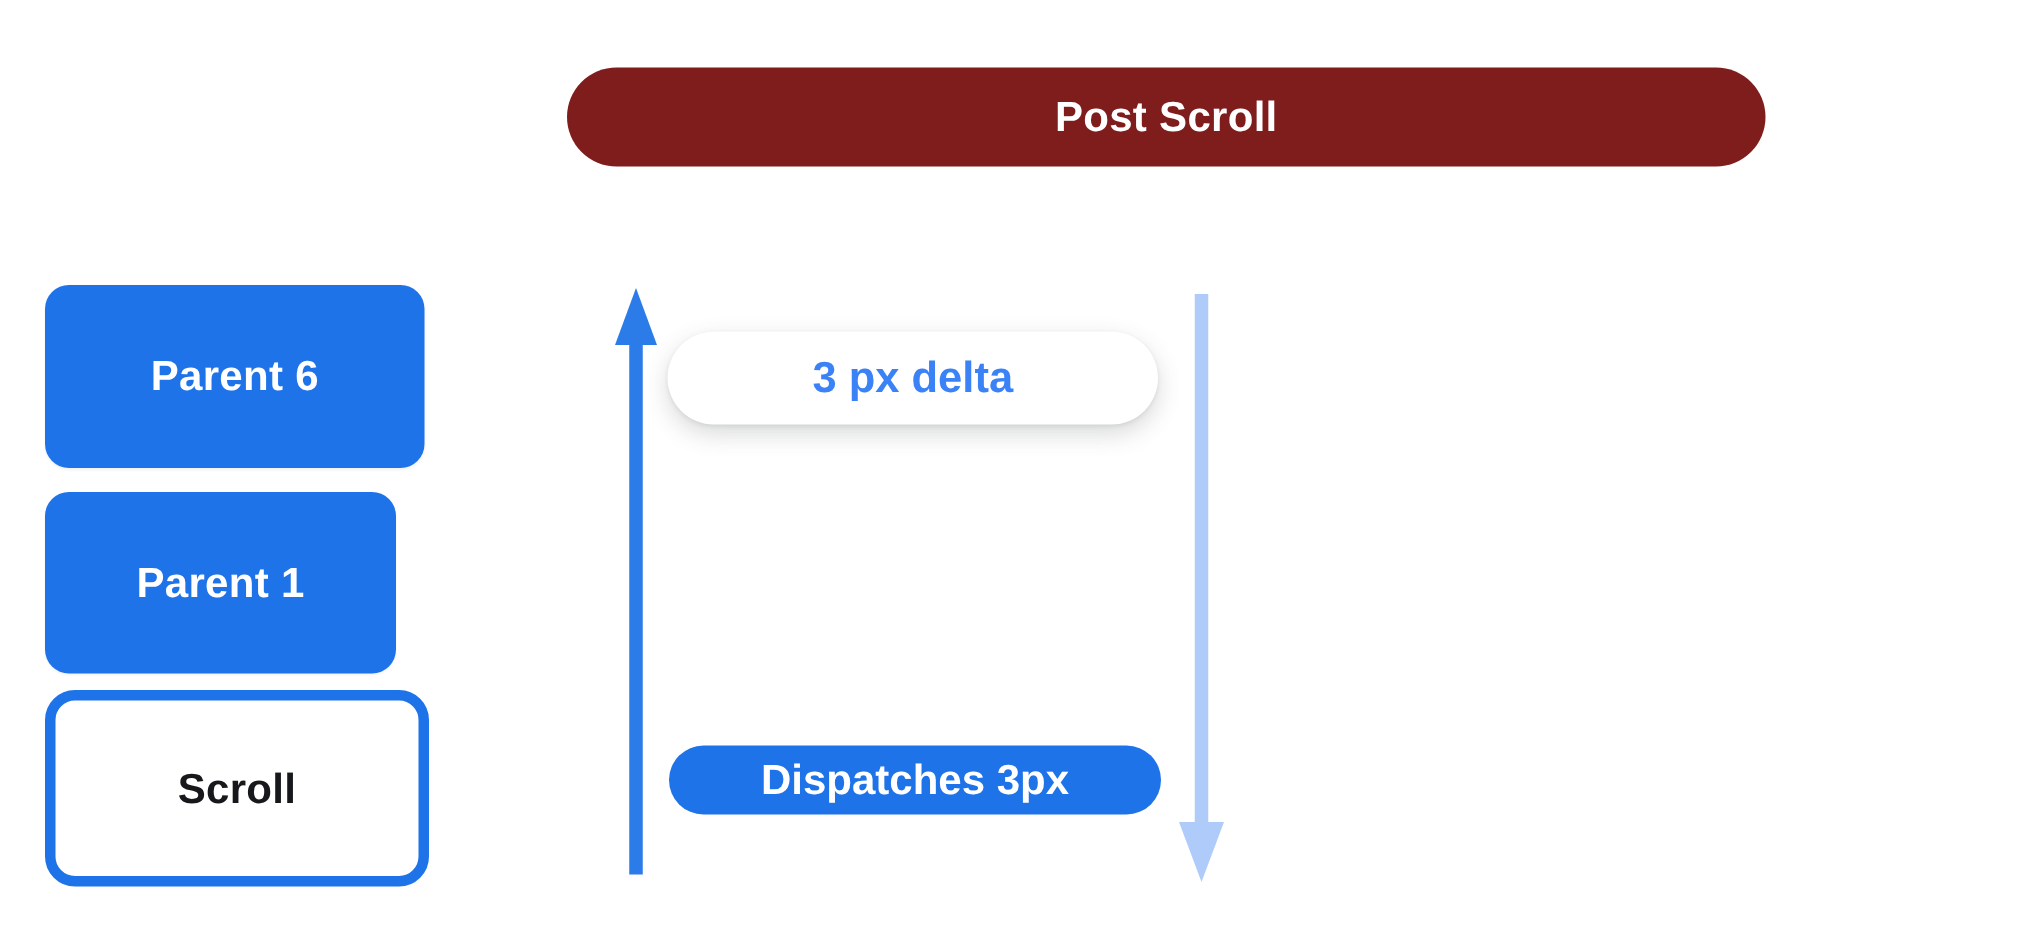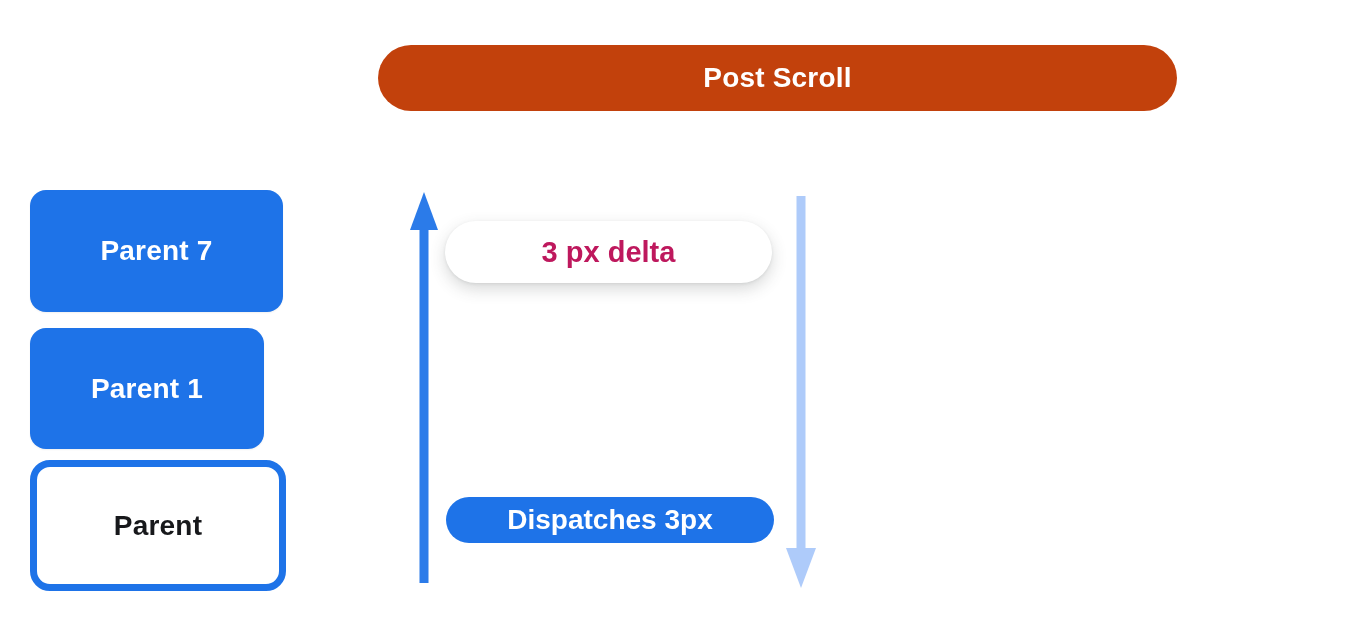--- a/index.html
+++ b/index.html
@@ -9,21 +9,21 @@
     font-family: "Liberation Sans", sans-serif;
     position: relative;
     overflow: hidden;
   }
   .abs { position: absolute; }
   .center { display: flex; align-items: center; justify-content: center; }
 
   .header-pill {
     left: 378px; top: 45px; width: 799px; height: 66px;
     border-radius: 33px;
-    background: #c2410c;
+    background: #7f1d1d;
     color: #ffffff;
     font-weight: 700; font-size: 28px;
     letter-spacing: 0.2px;
   }
 
   .node {
     border-radius: 16px;
     font-weight: 700; font-size: 28px;
     letter-spacing: 0.2px;
   }
@@ -38,50 +38,50 @@
     color: #17181b;
     font-weight: 600;
     box-sizing: border-box;
   }
 
   .delta-pill {
     left: 445px; top: 221px; width: 327px; height: 62px;
     border-radius: 31px;
     background: #ffffff;
     box-shadow: 0 6px 16px rgba(60,64,67,0.20), 0 1px 3px rgba(60,64,67,0.10);
-    color: #be185d;
+    color: #3b82f6;
     font-weight: 700; font-size: 29px; align-items: center;
   }
   .dispatch-pill {
     left: 446px; top: 497px; width: 328px; height: 46px;
     border-radius: 31px;
     background: #1E73E8;
     color: #ffffff;
     font-weight: 700; font-size: 28px;
   }
 
   svg.arrow { display: block; position: absolute; }
 </style>
 </head>
 <body>
 
 <div class="abs center header-pill">
   <span>Post Scroll</span>
 </div>
 
 <div class="abs center node node-blue node-parent2">
-  <span>Parent 7</span>
+  <span>Parent 6</span>
 </div>
 
 <div class="abs center node node-blue node-parent1">
   <span>Parent 1</span>
 </div>
 
 <div class="abs center node node-child">
-  <span>Parent</span>
+  <span>Scroll</span>
 </div>
 
 <svg class="arrow" style="left:410px; top:192px;" width="28" height="392" viewBox="0 0 28 392" aria-hidden="true">
   <rect x="9.5" y="30" width="9" height="361" fill="#2B7BE9"></rect>
   <polygon points="14,0 0,38 28,38" fill="#2B7BE9"></polygon>
 </svg>
 
 <svg class="arrow" style="left:786px; top:196px;" width="30" height="392" viewBox="0 0 30 392" aria-hidden="true">
   <rect x="10.5" y="0" width="9" height="356" fill="#AECBFA"></rect>
   <polygon points="15,392 0,352 30,352" fill="#AECBFA"></polygon>

